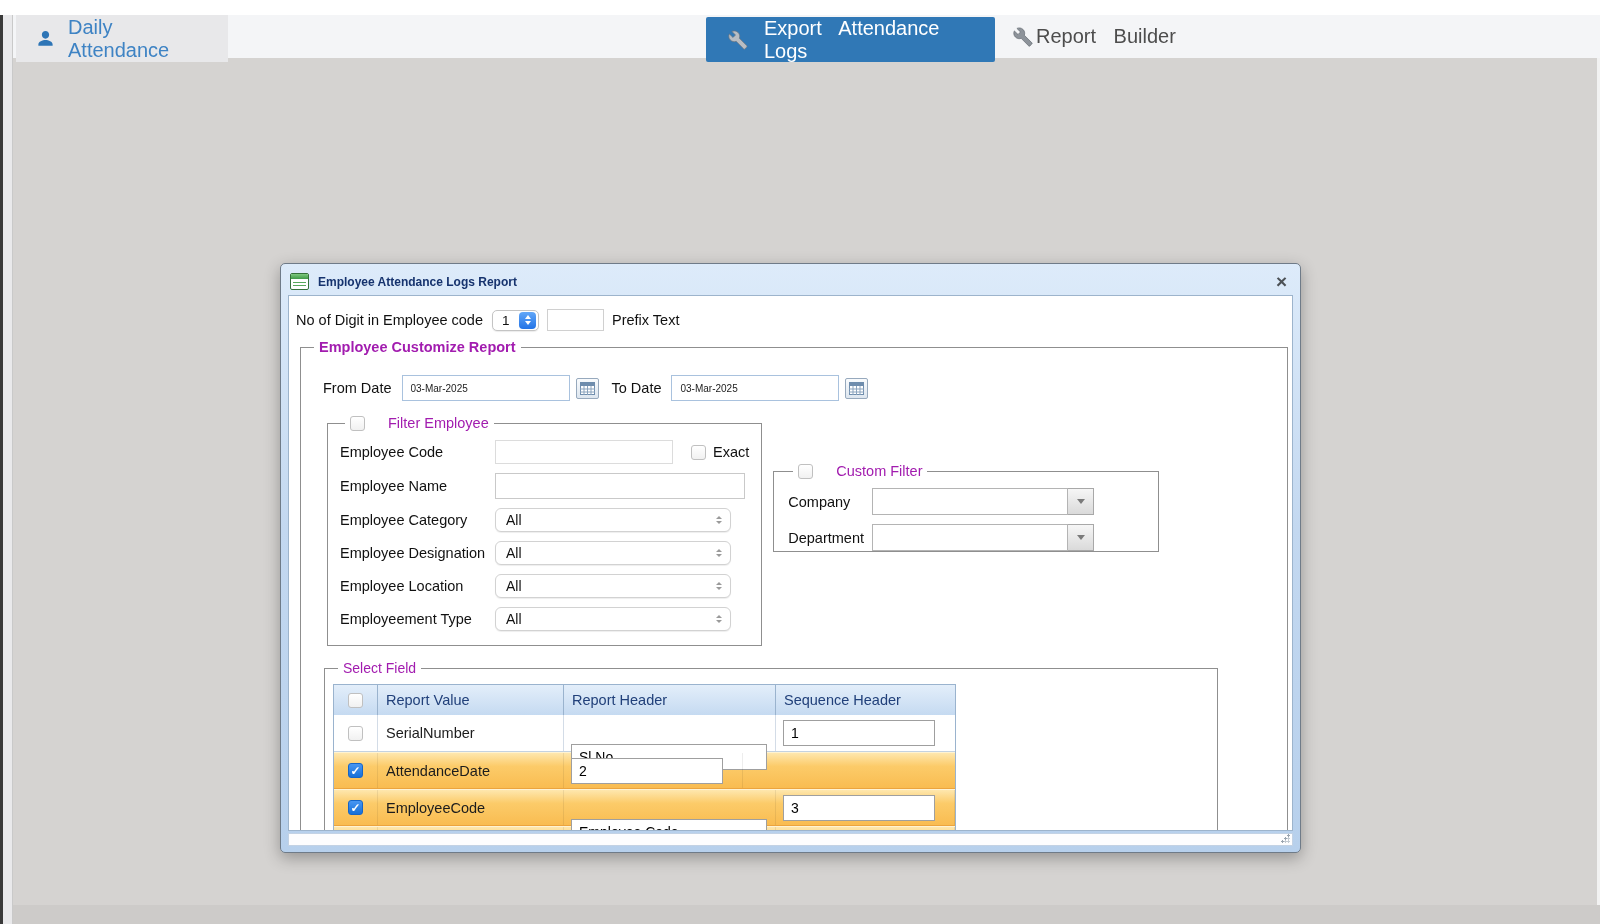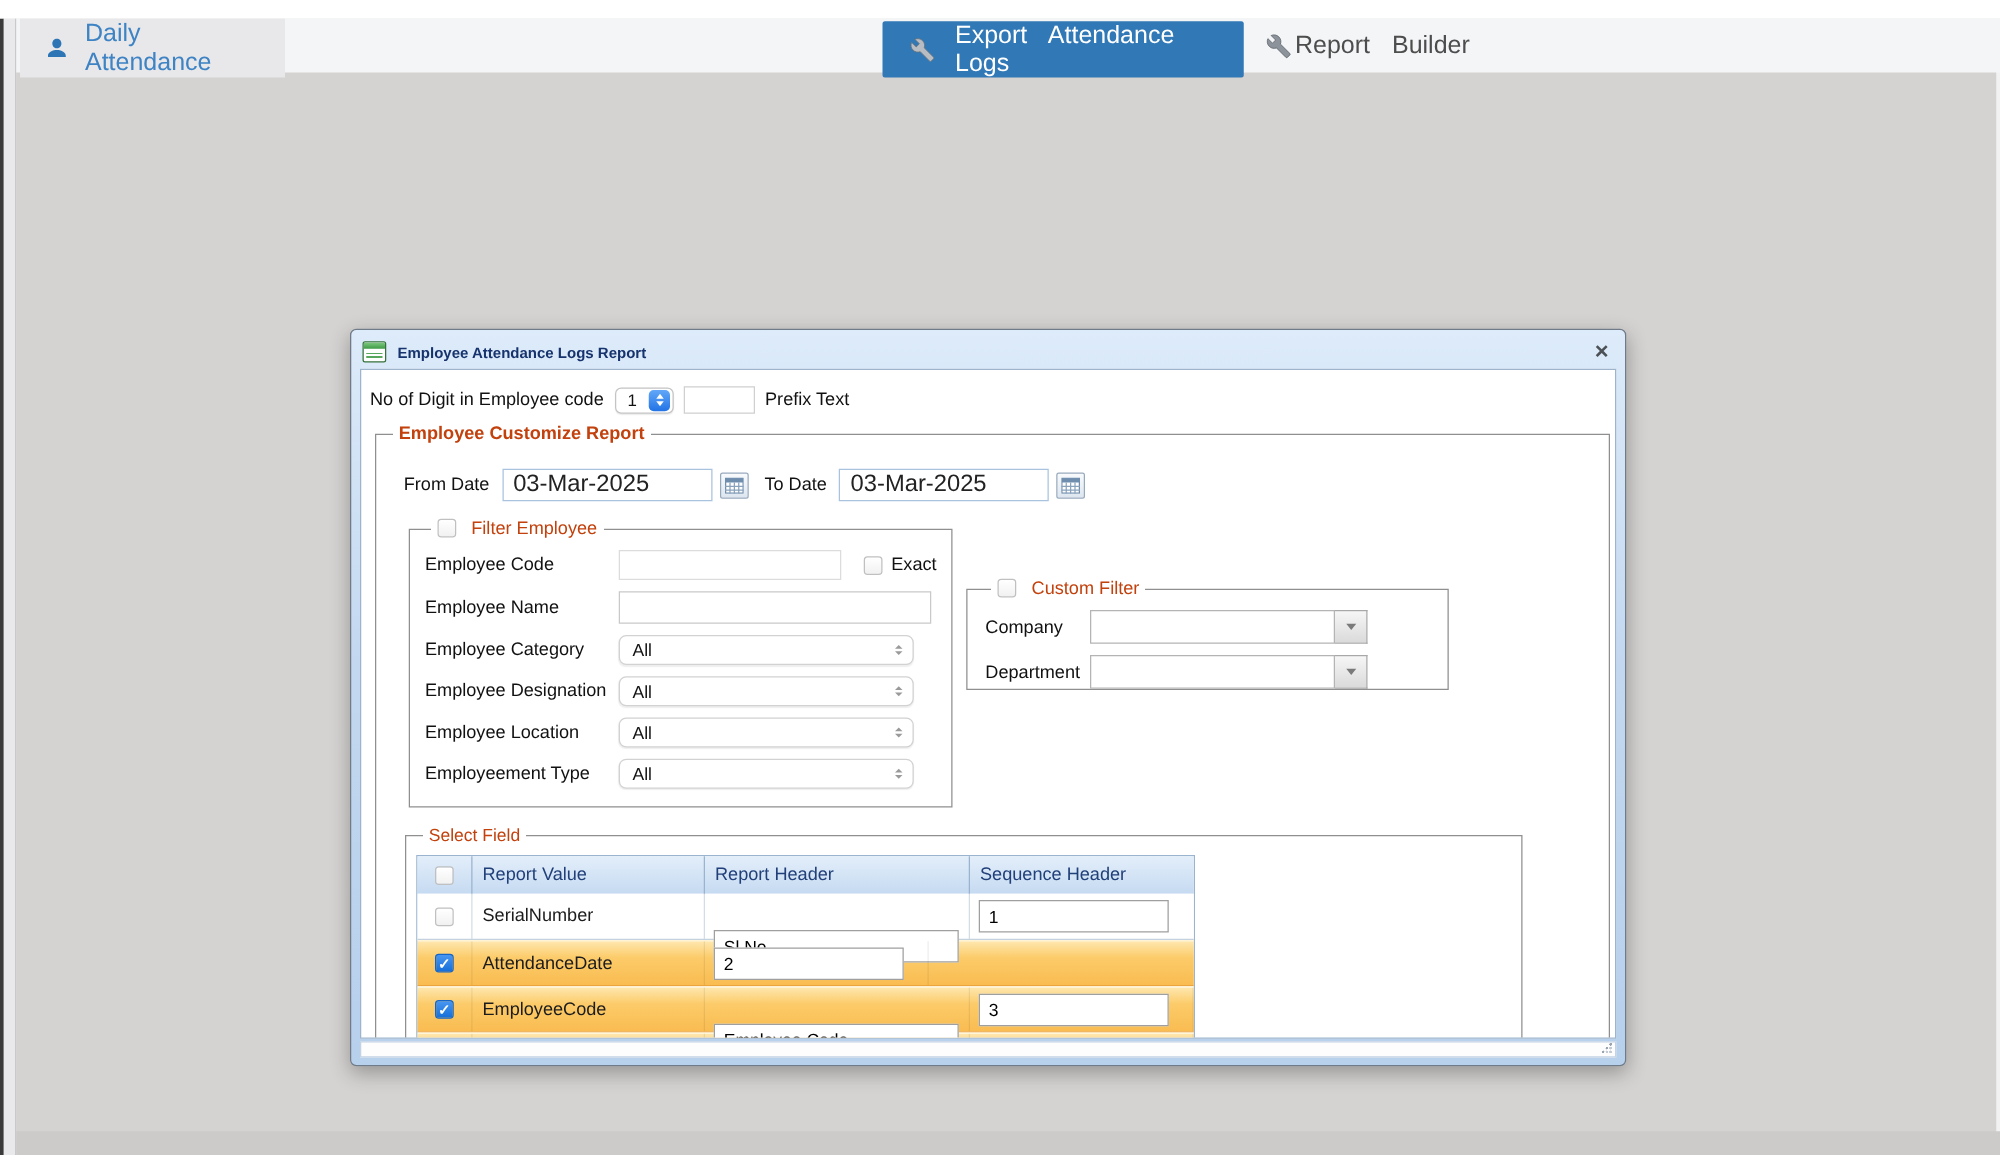--- a/index.html
+++ b/index.html
@@ -63,28 +63,28 @@
   .stepper-btn { width:17px; height:17px; margin-right:2px; border-radius:4px;
                  background:linear-gradient(#62a7f8,#2273e6); display:flex; flex-direction:column;
                  align-items:center; justify-content:center; gap:2px; }
   .stepper-btn .up { width:0; height:0; border-left:3.5px solid transparent; border-right:3.5px solid transparent; border-bottom:4px solid #fff; }
   .stepper-btn .dn { width:0; height:0; border-left:3.5px solid transparent; border-right:3.5px solid transparent; border-top:4px solid #fff; }
   .prefix-input { margin-left:8px; width:57px; height:22px; border:1px solid #d0d0d0; font-size:13.5px; padding:0 5px; }
   .prefix-label { margin-left:8px; }
 
   
   fieldset { border:1px solid #8f8f8f; }
-  legend { font-size:14.5px; padding:0 5px; margin-left:5px; color:#c2410c; }
+  legend { font-size:14.5px; padding:0 5px; margin-left:5px; color:#a21caf; }
   legend.bold { font-weight:bold; }
-  legend.with-cb { display:flex; align-items:flex-start; gap:12px; }
+  legend.with-cb { display:flex; align-items:flex-end; gap:23px; }
 
   .fs-customize { margin:8px 4px 0 11px; height:600px; padding:0 8px; }
 
   .date-row { display:flex; align-items:center; margin:20px 0 0 14px; font-size:14.5px; color:#111; }
-  .date-input { width:168px; height:26px; border:1px solid #a9c2de; font-size:19px; padding:0 8px; color:#222; margin-left:10px; }
+  .date-input { width:168px; height:26px; border:1px solid #a9c2de; font-size:10px; padding:0 8px; color:#222; margin-left:10px; }
   .cal-btn { width:23px; height:21px; margin-left:6px; border:1px solid #97a9bd; border-radius:2px;
              background:linear-gradient(#f9fbfd,#dde6ef); display:flex; align-items:center; justify-content:center; cursor:pointer; }
   .to-label { margin-left:13px; }
 
   .two-col { display:flex; align-items:flex-start; margin:14px 0 0 18px; }
 
   .fs-filter { width:426px; padding:0 12px 14px 12px; }
   .f-row { display:flex; align-items:center; margin-top:9px; font-size:14.5px; color:#111; }
   .f-label { width:155px; }
   .in-code { width:178px; height:24px; border:1px solid #dcdcdc; padding:0 6px; font-size:13.5px; }

